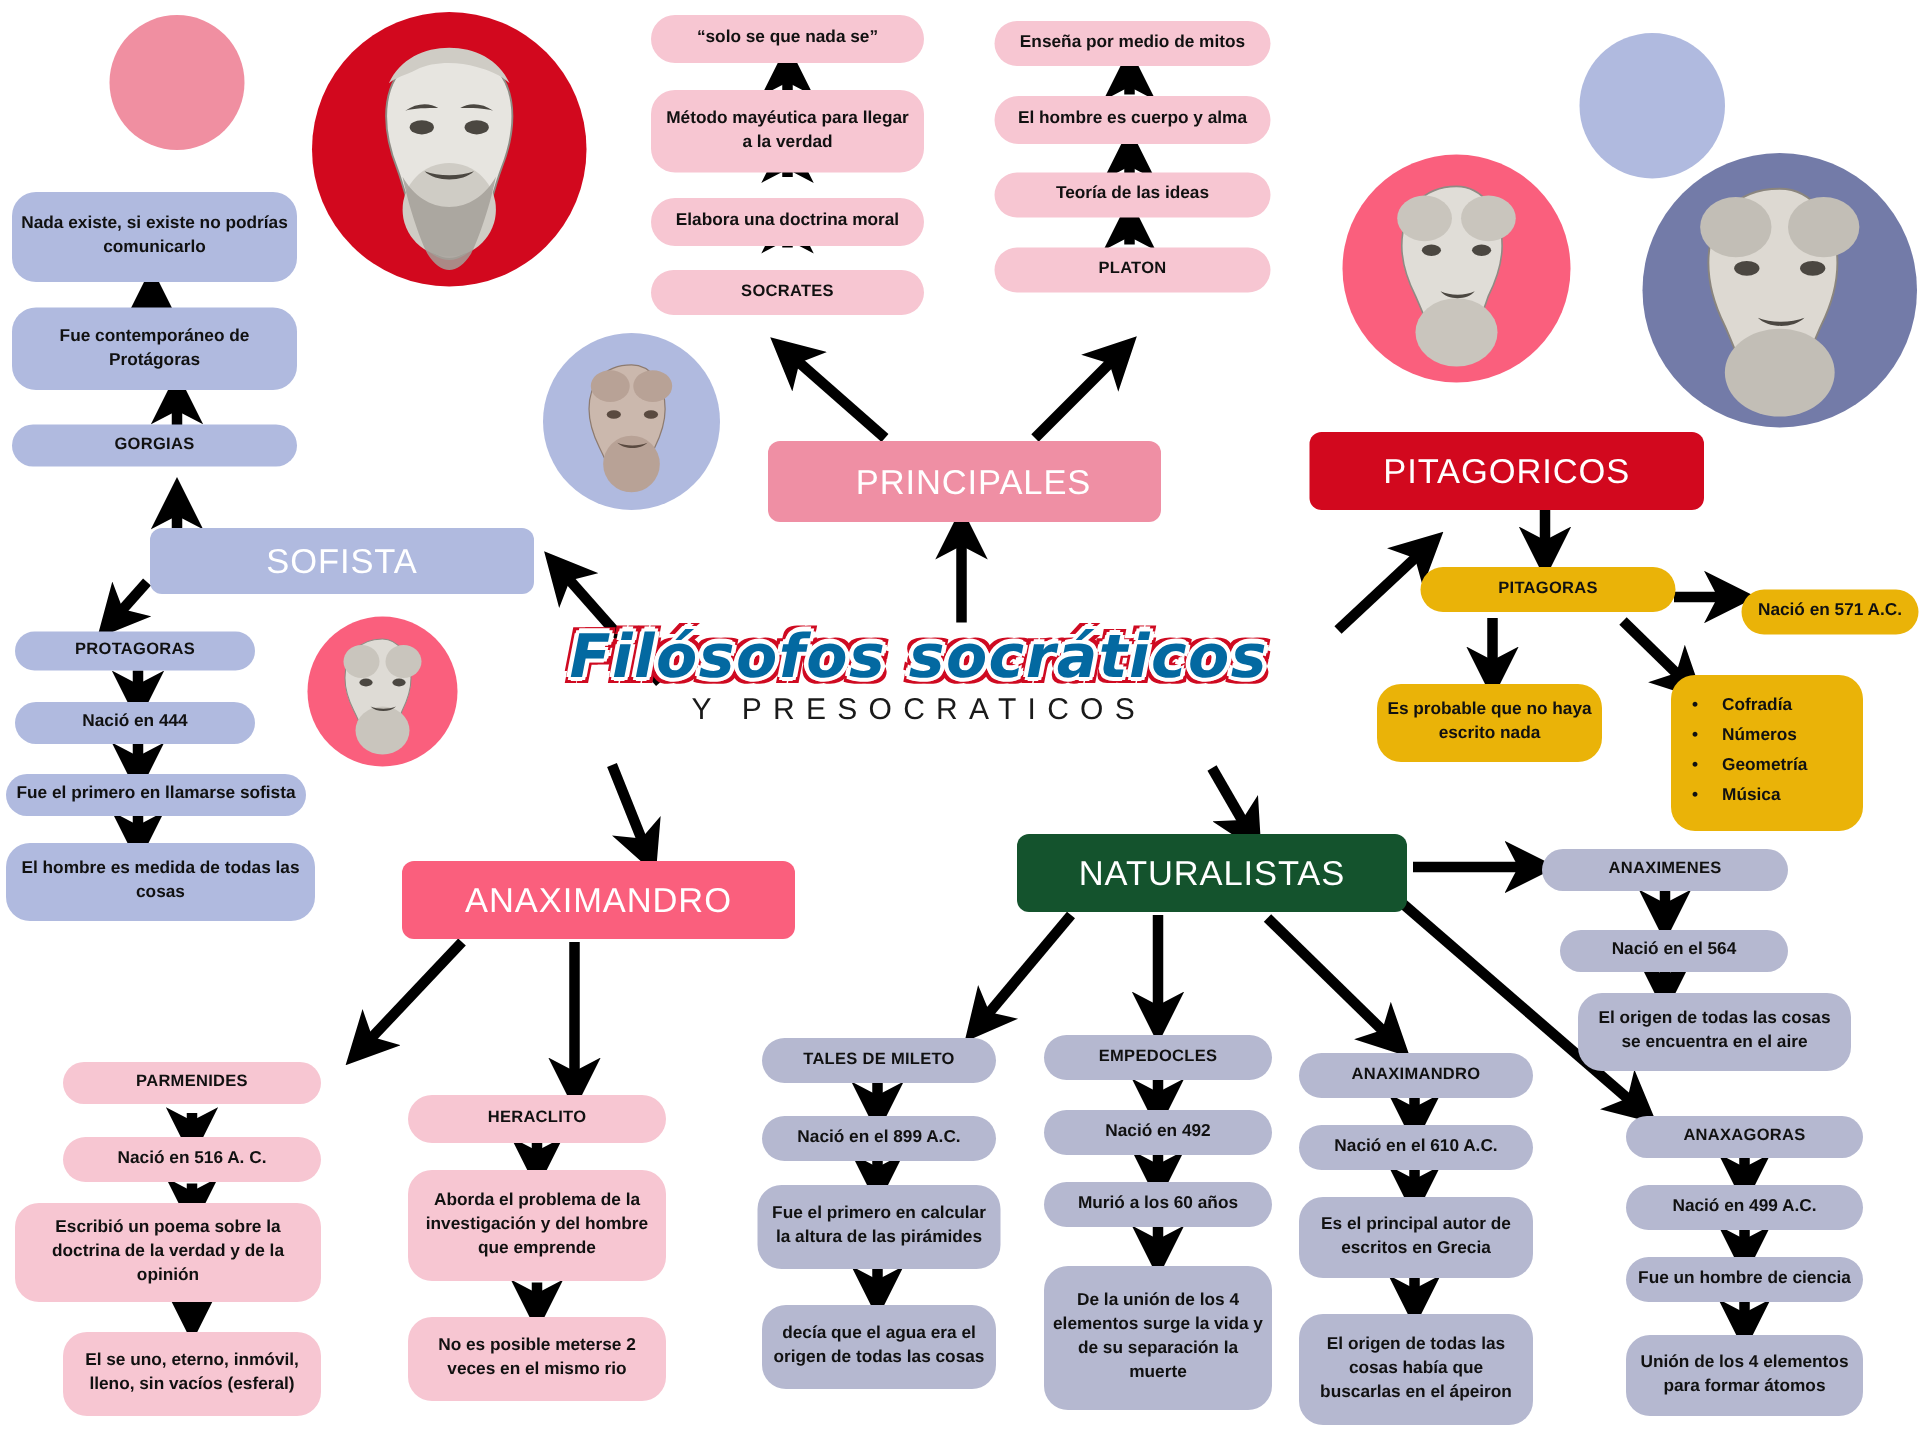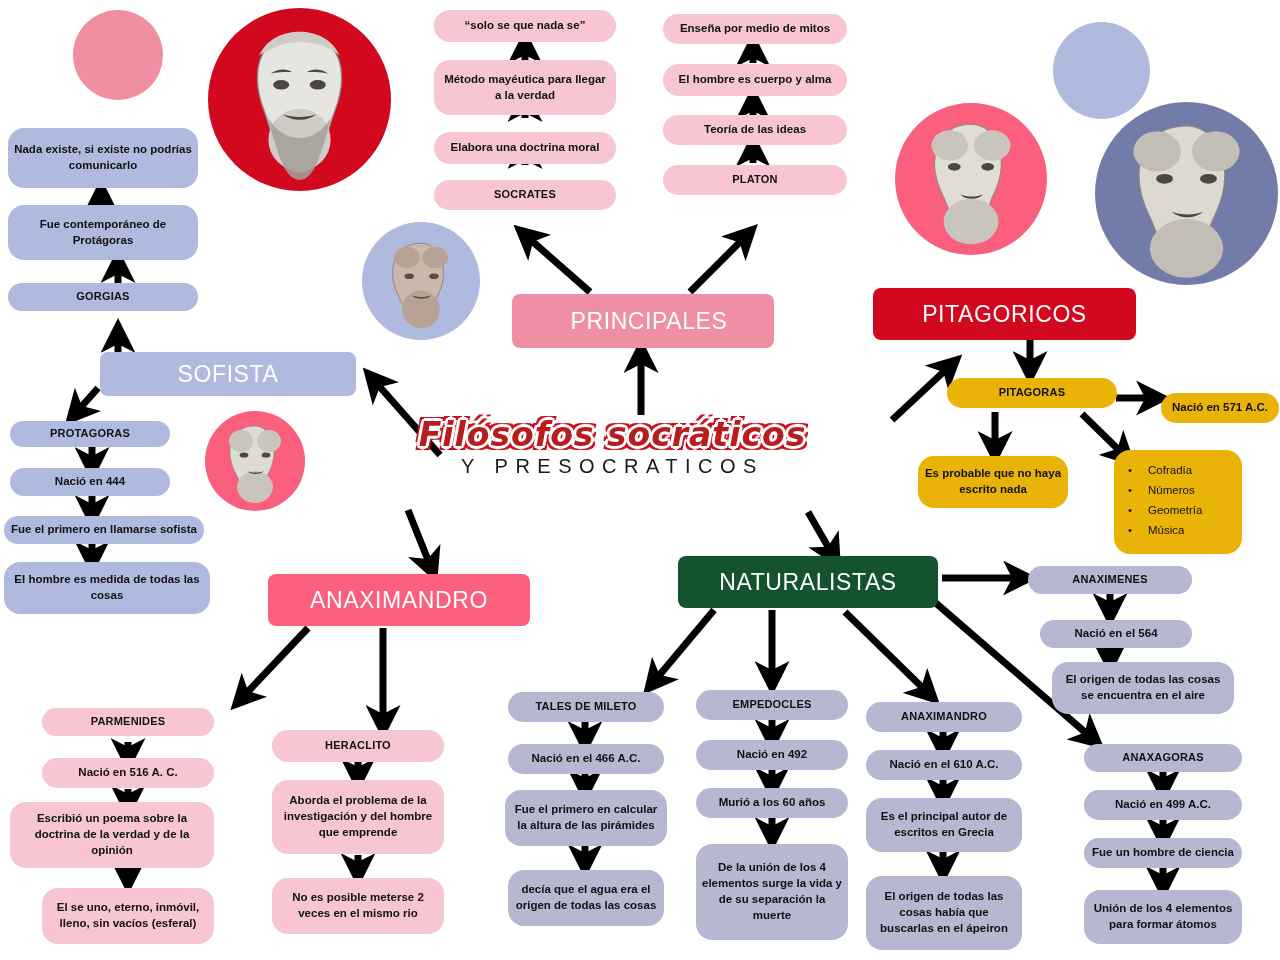--- a/index.html
+++ b/index.html
@@ -53,24 +53,24 @@
     border-radius: 50%;
     overflow: hidden;
     z-index: 2;
   }
   .bust { position: absolute; left: 0; top: 0; width: 100%; height: 100%; }
 
   
   #title-wrap { position: absolute; z-index: 8; text-align: center; }
   #main-title {
     font-family: "DejaVu Sans", sans-serif;
-    font-size: 33px;
+    font-size: 40px;
     font-weight: bold;
     font-style: italic;
-    color: #b91c1c;
+    color: #0369a1;
     letter-spacing: 1px;
     line-height: 1;
     text-shadow:
       -2px -2px 0 #fff,  2px -2px 0 #fff,
       -2px  2px 0 #fff,  2px  2px 0 #fff,
       -3px  0   0 #fff,  3px  0   0 #fff,
        0   -3px 0 #fff,  0    3px 0 #fff,
       -4px -4px 0 #cf0a21, 4px -4px 0 #cf0a21,
       -4px  4px 0 #cf0a21, 4px  4px 0 #cf0a21;
     white-space: nowrap;
@@ -82,21 +82,21 @@
     font-weight: 400;
     margin-top: 4px;
     white-space: nowrap;
   }
 
   
   .arrow { position: absolute; z-index: 4; }
 
   
   .bullets { display: block; text-align: left; padding: 10px 14px; }
-  .bullets li { list-style: none; font-size: 11.5px; font-weight: normal;
+  .bullets li { list-style: none; font-size: 11.5px; font-weight: bold;
                 line-height: 1.75; white-space: nowrap; }
   .bullets li:before { content: "\2022"; margin-right: 16px; }
   .bl-1:before { margin-right: 22px; }
   .bl-2:before { margin-right: 18px; }
   .bl-3:before { margin-right: 10px; }
   .bl-4:before { margin-right: 26px; }
 </style>
 </head>
 <body>
 
@@ -338,21 +338,21 @@
   <div class="node small f-lightpink" style="left:10px; top:802px; width:204px; height:66px;">Escribió un poema sobre la doctrina de la verdad y de la opinión</div>
   <div class="node small f-lightpink" style="left:42px; top:888px; width:172px; height:56px;">El se uno, eterno, inmóvil, lleno, sin vacíos (esferal)</div>
 
   <div class="node tiny f-lightpink" style="left:272px; top:730px; width:172px; height:32px;">HERACLITO</div>
   <div class="node small f-lightpink" style="left:272px; top:780px; width:172px; height:74px;">Aborda el problema de la investigación y del hombre que emprende</div>
   <div class="node small f-lightpink" style="left:272px; top:878px; width:172px; height:56px;">No es posible meterse 2 veces en el mismo rio</div>
 
   <div class="banner f-slate" style="left:678px; top:556px; width:260px; height:52px;">NATURALISTAS</div>
 
   <div class="node tiny f-lightblue" style="left:508px; top:692px; width:156px; height:30px;">TALES DE MILETO</div>
-  <div class="node small f-lightblue" style="left:508px; top:744px; width:156px; height:30px;">Nació en el 466 A.C.</div>
+  <div class="node small f-lightblue" style="left:508px; top:744px; width:156px; height:30px;">Nació en el 899 A.C.</div>
   <div class="node small f-lightblue" style="left:505px; top:790px; width:162px; height:56px;">Fue el primero en calcular la altura de las pirámides</div>
   <div class="node small f-lightblue" style="left:508px; top:870px; width:156px; height:56px;">decía que el agua era el origen de todas las cosas</div>
 
   <div class="node tiny f-lightblue" style="left:696px; top:690px; width:152px; height:30px;">EMPEDOCLES</div>
   <div class="node small f-lightblue" style="left:696px; top:740px; width:152px; height:30px;">Nació en 492</div>
   <div class="node small f-lightblue" style="left:696px; top:788px; width:152px; height:30px;">Murió a los 60 años</div>
   <div class="node small f-lightblue" style="left:696px; top:844px; width:152px; height:96px;">De la unión de los 4 elementos surge la vida y de su separación la muerte</div>
 
   <div class="node tiny f-lightblue" style="left:866px; top:702px; width:156px; height:30px;">ANAXIMANDRO</div>
   <div class="node small f-lightblue" style="left:866px; top:750px; width:156px; height:30px;">Nació en el 610 A.C.</div>

